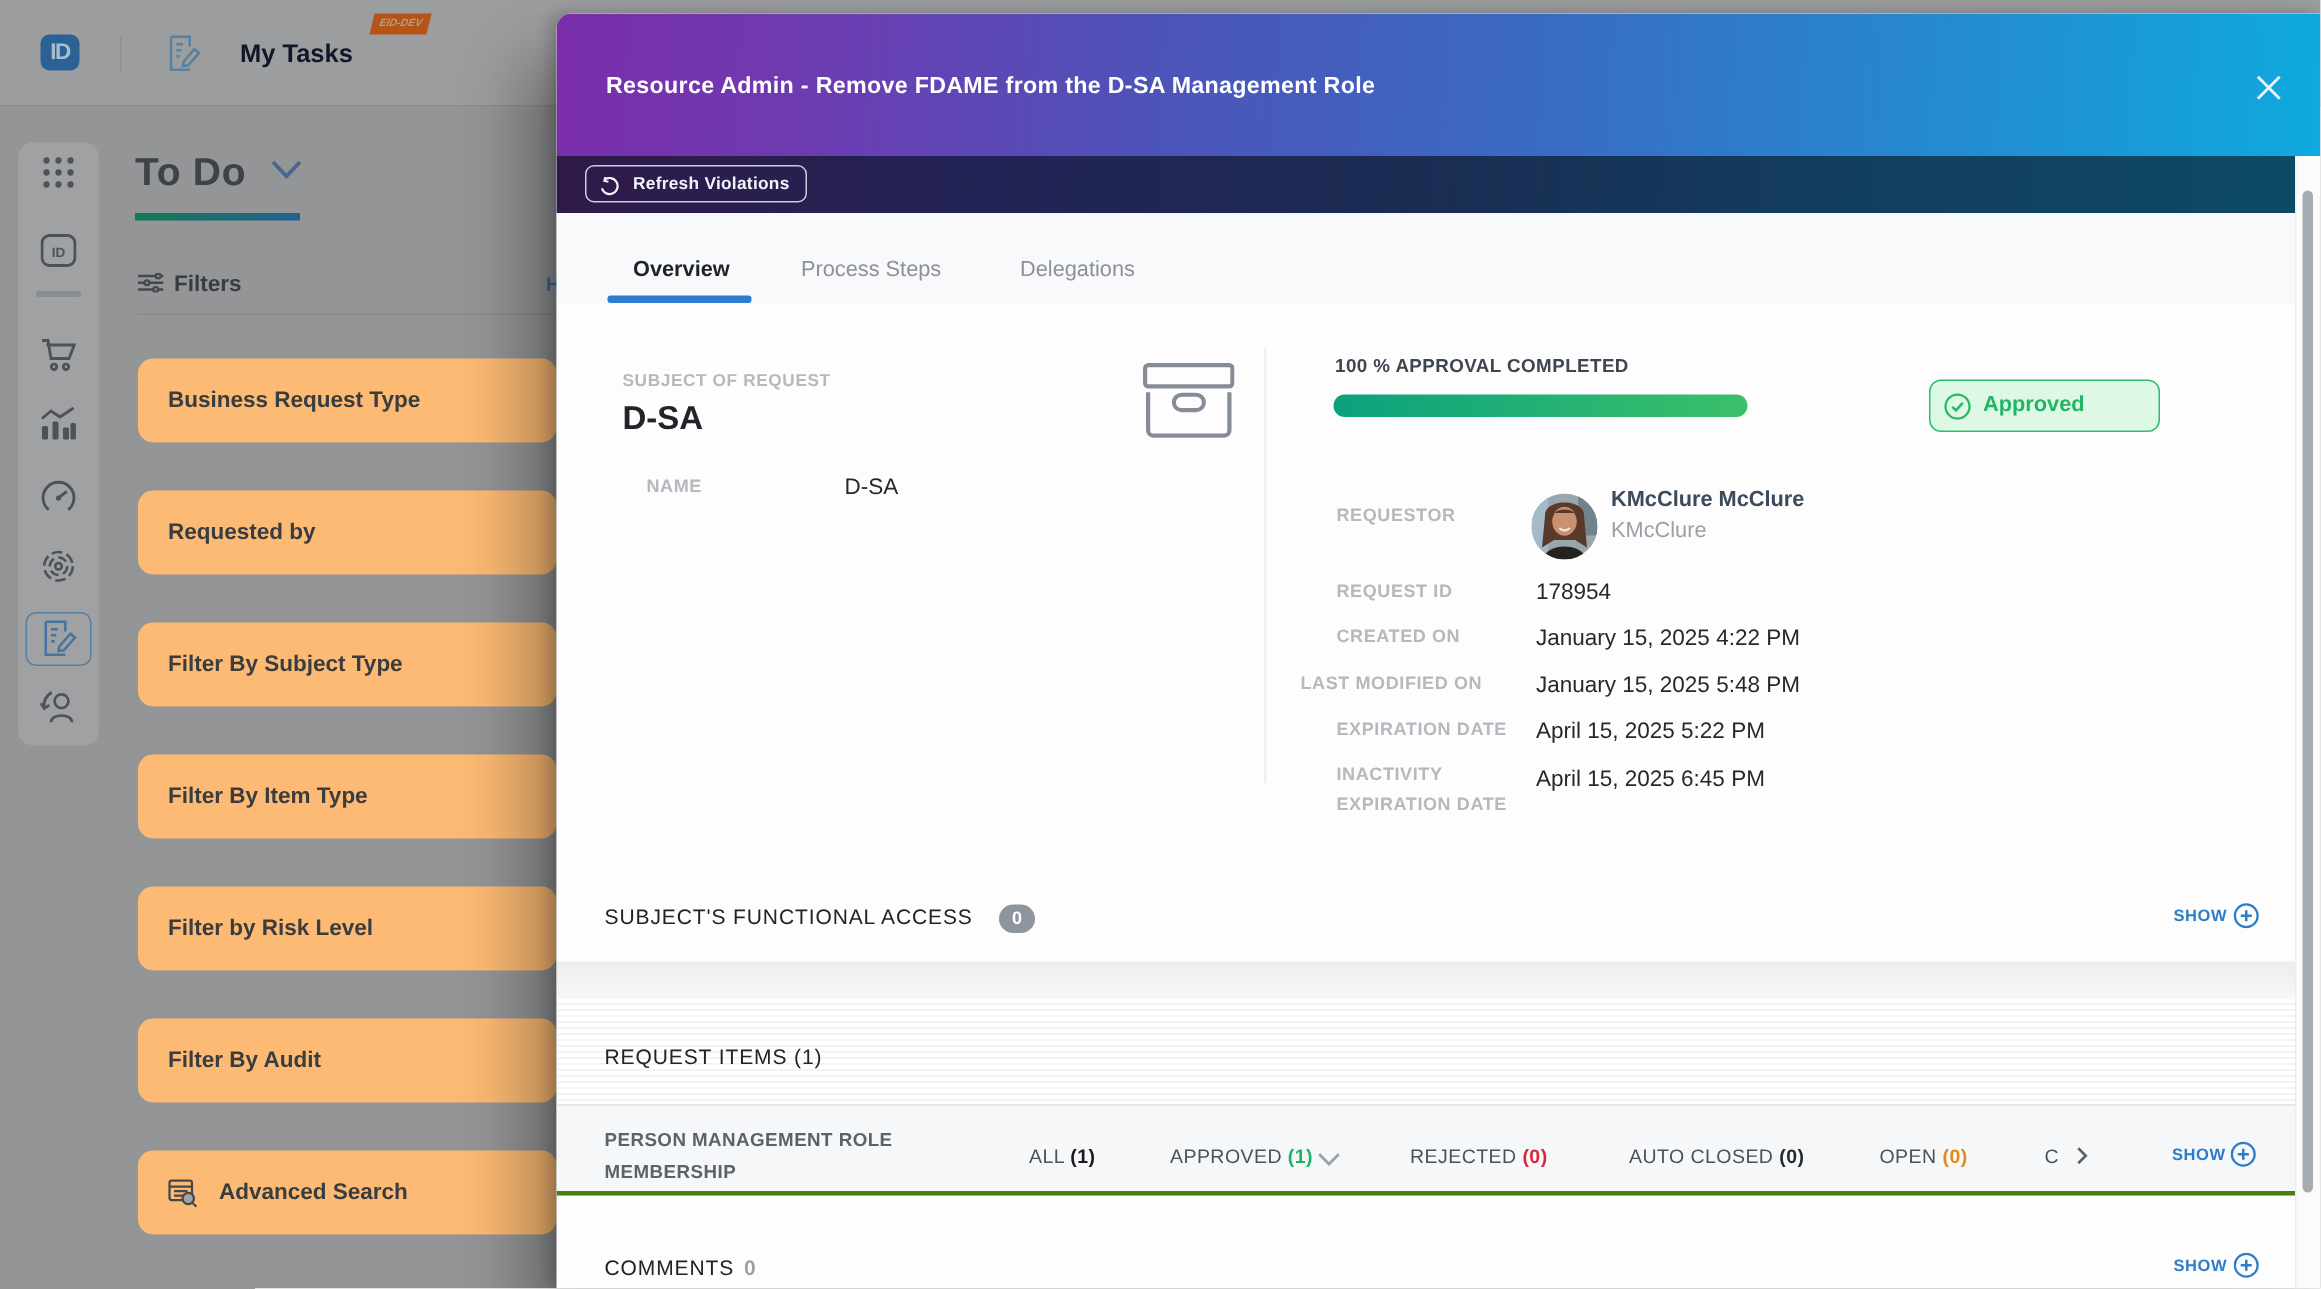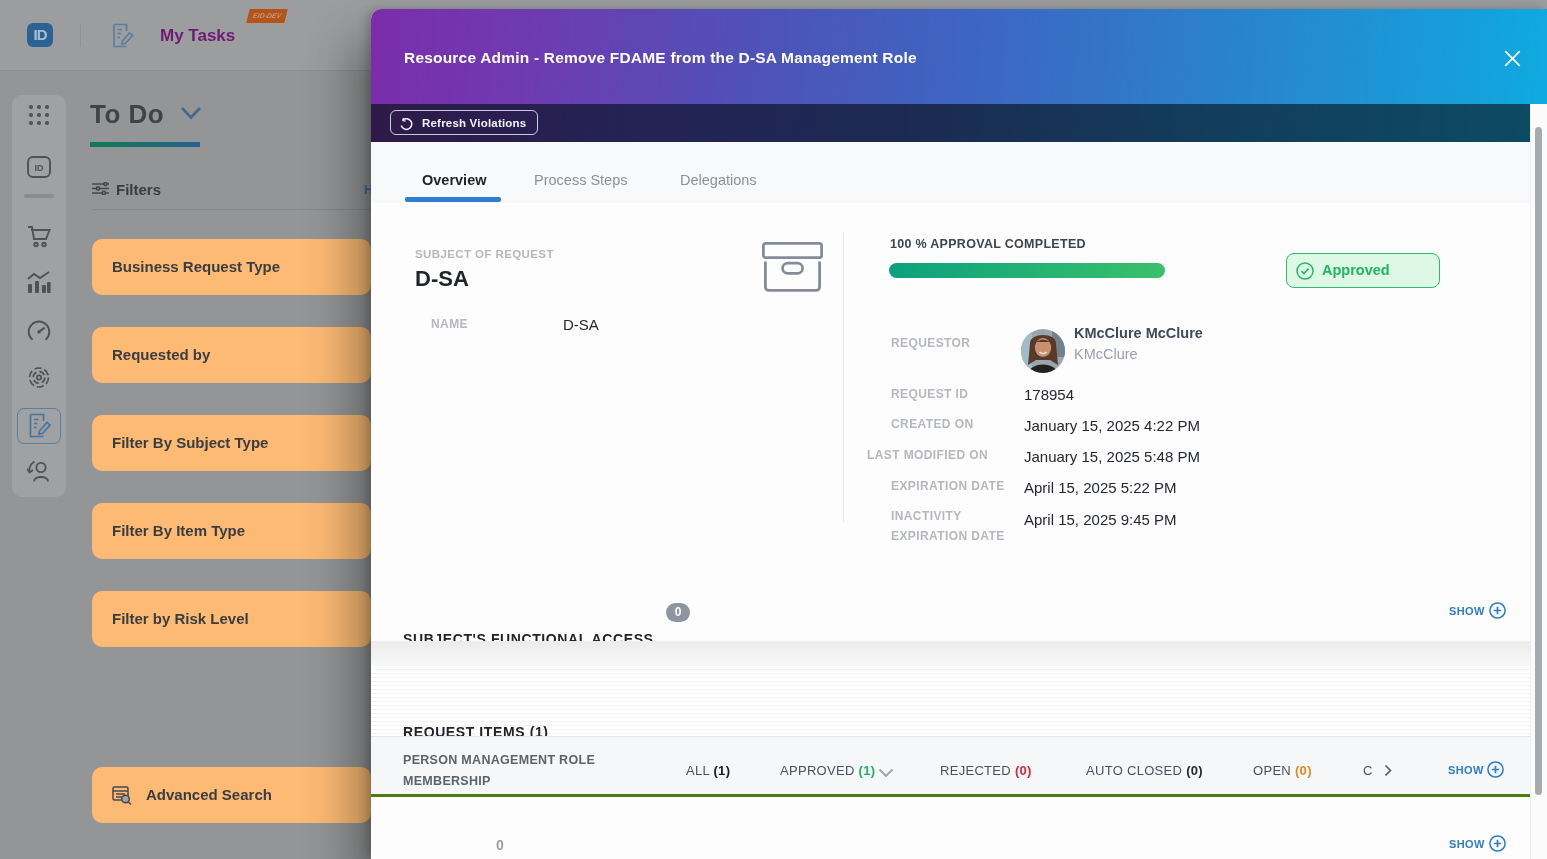--- a/index.html
+++ b/index.html
@@ -5,21 +5,21 @@
   * { margin:0; padding:0; box-sizing:border-box; }
   html,body { width:1547px; height:859px; overflow:hidden; }
   body { font-family:"Liberation Sans", sans-serif; }
   #stage { position:relative; width:1547px; height:859px; background:#949596; overflow:hidden; }
   .abs { position:absolute; }
 
   
   #topbar { position:absolute; left:0; top:0; width:1547px; height:71px; background:#9c9d9e; border-bottom:1px solid #8d8e8f; }
   #logo { position:absolute; left:27px; top:23px; width:26px; height:24px; background:#2b6296; border-radius:6px; color:#a8bdcc; font-weight:bold; font-size:15px; text-align:center; line-height:24px; letter-spacing:-1px; }
   #tb-div { position:absolute; left:80px; top:24px; width:1px; height:23px; background:#8f9091; }
-  #mytasks { position:absolute; left:160px; top:26px; font-size:17px; font-weight:bold; color:#701a75; }
+  #mytasks { position:absolute; left:160px; top:26px; font-size:17px; font-weight:bold; color:#0f172a; }
   #eid { position:absolute; left:248px; top:9px; width:38px; height:14px; background:#b65317; transform:skewX(-14deg); color:#b99a86; font-size:7px; font-weight:bold; font-style:italic; text-align:center; line-height:14px; }
 
   
   #rail { position:absolute; left:12px; top:95px; width:54px; height:402px; background:#9fa1a2; border-radius:10px; }
   #rail .ic { position:absolute; left:50%; transform:translateX(-50%); color:#565a5e; }
   #railhl { position:absolute; left:17px; top:408px; width:44px; height:36px; background:transparent; border:1px solid #587fa2; border-radius:7px; }
 
   
   #todo { position:absolute; left:90px; top:99px; font-size:26px; font-weight:bold; color:#3f4347; letter-spacing:0.5px;}
   #todo-underline { position:absolute; left:90px; top:142px; width:110px; height:5px; background:linear-gradient(90deg,#117a54,#27608f); }
@@ -42,21 +42,21 @@
 
   
   #content { position:absolute; left:0; top:194px; width:1159px; height:438px; background:#fdfdfe; }
   .lbl { position:absolute; font-size:12px; font-weight:bold; color:#b5b8bd; letter-spacing:0.4px; }
   .val { position:absolute; font-size:15px; color:#25292e; }
   #vdiv { position:absolute; left:472px; top:29px; width:1px; height:290px; background:#e7e8ea; }
 
   #pbar { position:absolute; left:518px; top:60px; width:276px; height:15px; border-radius:8px; background:linear-gradient(90deg,#0ba17e,#3bc06a); }
   #appr { position:absolute; left:915px; top:50px; width:154px; height:35px; background:#ddf8e5; border:1.5px solid #2dbd6e; border-radius:8px; }
   #appr span { position:absolute; left:35px; top:8px; font-size:14.5px; font-weight:bold; color:#23b465; }
-  .sechead { font-size:14px; font-weight:bold; color:#202327; letter-spacing:0.6px;margin-top:28px; }
+  .sechead { font-size:14px; font-weight:normal; color:#202327; letter-spacing:0.6px; }
   .show { position:absolute; color:#2c7ec9; font-size:11px; font-weight:bold; letter-spacing:0.4px; }
   #gap1 { position:absolute; left:0; top:632px; width:1159px; height:25px; background:linear-gradient(180deg,#ececed,#f7f8f8); }
   #stripes { position:absolute; left:0; top:657px; width:1159px; height:70px; background:repeating-linear-gradient(180deg,#ffffff 0px,#ffffff 3px,#f2f3f4 3px,#f2f3f4 4px); }
   #ritems-row { position:absolute; left:0; top:727px; width:1159px; height:61px; background:#f6f7f8; border-top:1px solid #e2e4e6; border-bottom:3px solid #4d7c0f; }
 
   .rtab { position:absolute; top:26px; font-size:13px; color:#4a525a; letter-spacing:0.3px; }
   .rtab b { font-weight:bold; }
 
   
   #strack { position:absolute; left:1530px; top:104px; width:17px; height:755px; background:#fbfbfc; border-left:1px solid #ededee; }
@@ -146,20 +146,21 @@
   </svg>
   <div id="filters-t">Filters</div>
   <div id="hide-h">H</div>
   <div id="filters-line"></div>
 
   <div class="fcard" style="top:239px;">Business Request Type</div>
   <div class="fcard" style="top:327px;">Requested by</div>
   <div class="fcard" style="top:415px;">Filter By Subject Type</div>
   <div class="fcard" style="top:503px;">Filter By Item Type</div>
   <div class="fcard" style="top:591px;">Filter by Risk Level</div>
+  <div class="fcard" style="top:679px;">Filter By Audit</div>
   <div class="fcard" style="top:767px; padding-left:54px;">Advanced Search</div>
   <svg class="abs" style="left:112px; top:786px;" width="20" height="19" viewBox="0 0 20 19" fill="none" stroke="#45484c" stroke-width="1.5">
     <rect x="1" y="1" width="15" height="13" rx="1.5"></rect>
     <path d="M1 5 L16 5 M4 8 L13 8 M4 11 L13 11"></path>
     <circle cx="13.5" cy="13" r="3.8" fill="#a1a3a4"></circle>
     <path d="M16.2 15.8 L19 18.5"></path>
   </svg>
 
   <div id="modal">
     <div id="mhead">
@@ -227,21 +228,21 @@
 
       <div class="lbl" style="left:520px; top:184px;">REQUEST ID</div>
       <div class="val" style="left:653px; top:183px;">178954</div>
       <div class="lbl" style="left:520px; top:214px;">CREATED ON</div>
       <div class="val" style="left:653px; top:214px;">January 15, 2025 4:22 PM</div>
       <div class="lbl" style="left:496px; top:245px;">LAST MODIFIED ON</div>
       <div class="val" style="left:653px; top:245px;">January 15, 2025 5:48 PM</div>
       <div class="lbl" style="left:520px; top:276px;">EXPIRATION DATE</div>
       <div class="val" style="left:653px; top:276px;">April 15, 2025 5:22 PM</div>
       <div class="lbl" style="left:520px; top:303px; line-height:20px;">INACTIVITY<br>EXPIRATION DATE</div>
-      <div class="val" style="left:653px; top:308px;">April 15, 2025 9:45 PM</div>
+      <div class="val" style="left:653px; top:308px;">April 15, 2025 6:45 PM</div>
     </div>
 
     <div class="sechead" style="position:absolute; left:32px; top:594px;">SUBJECT'S FUNCTIONAL ACCESS</div>
     <div style="position:absolute; left:295px; top:594px; width:24px; height:19px; background:#8e959e; border-radius:10px; color:#fff; font-size:12px; font-weight:bold; text-align:center; line-height:19px;">0</div>
     <div class="show" style="left:1078px; top:596px;">SHOW</div>
     <svg class="abs" style="left:1118px; top:593px;" width="17" height="17" viewBox="0 0 17 17" fill="none" stroke="#2c7ec9" stroke-width="1.5">
         <circle cx="8.5" cy="8.5" r="7.6"></circle>
         <path d="M8.5 4.8 L8.5 12.2 M4.8 8.5 L12.2 8.5" stroke-width="1.7"></path>
       </svg>
 

